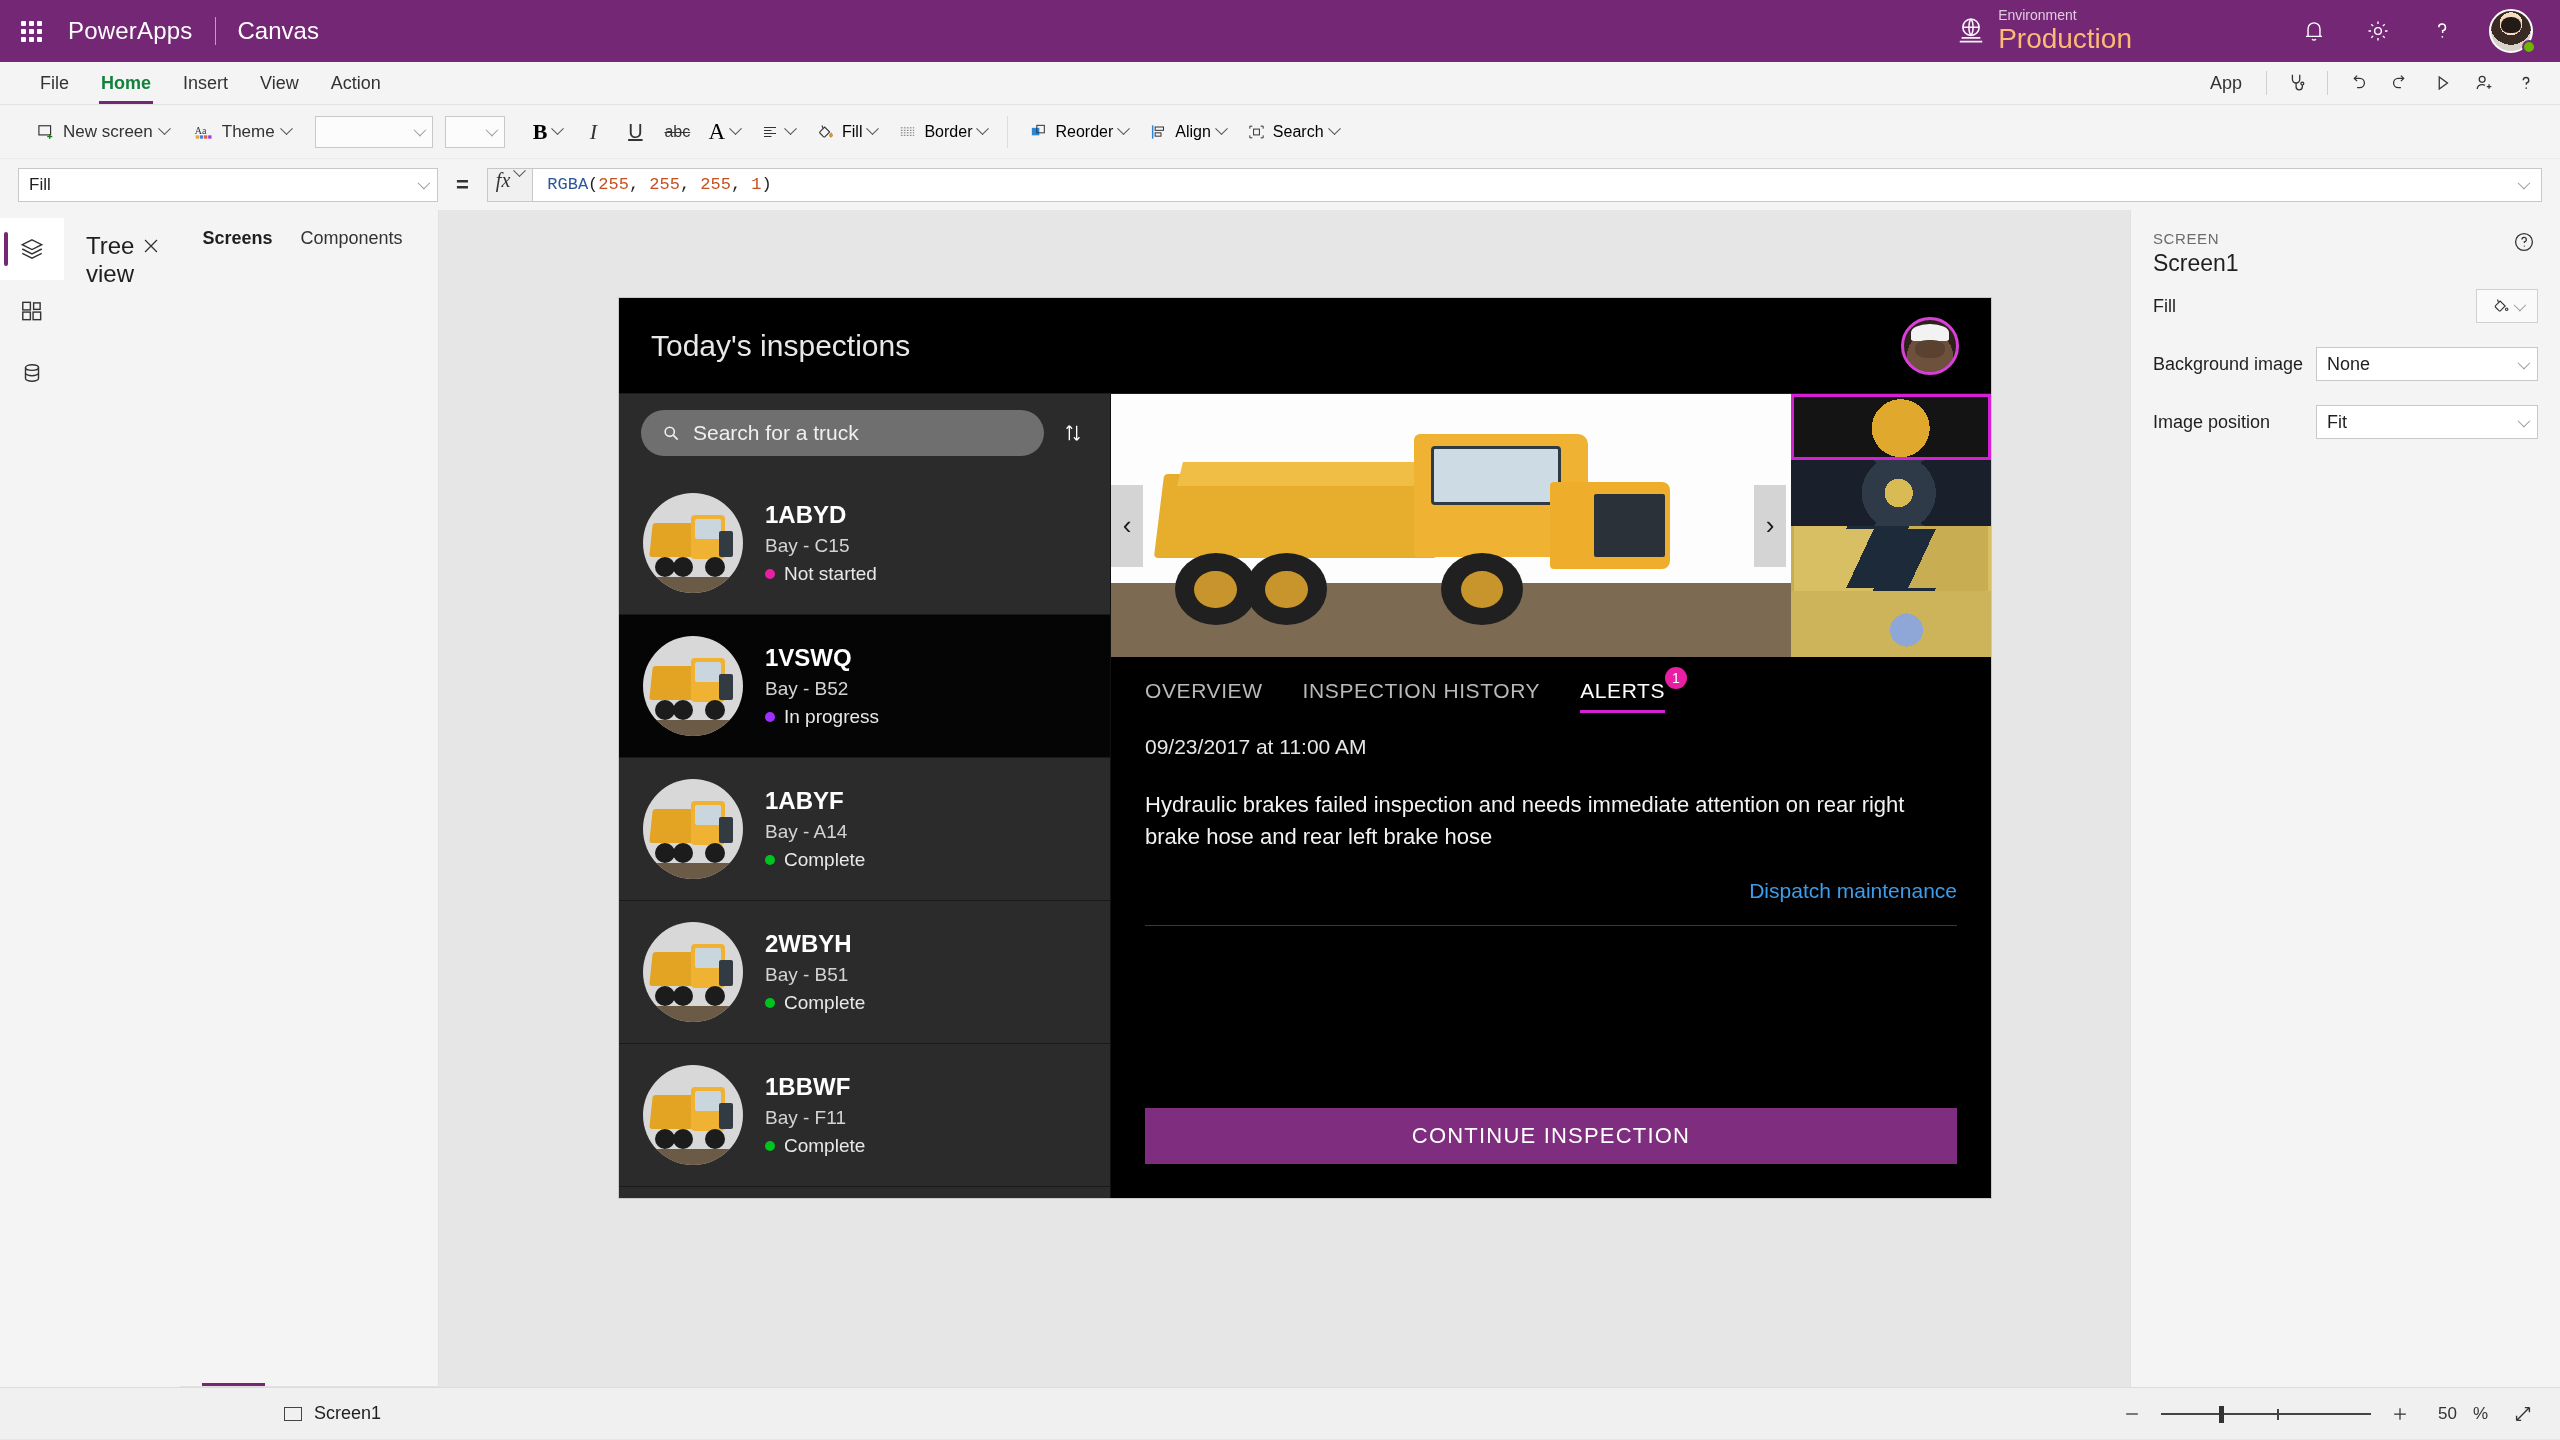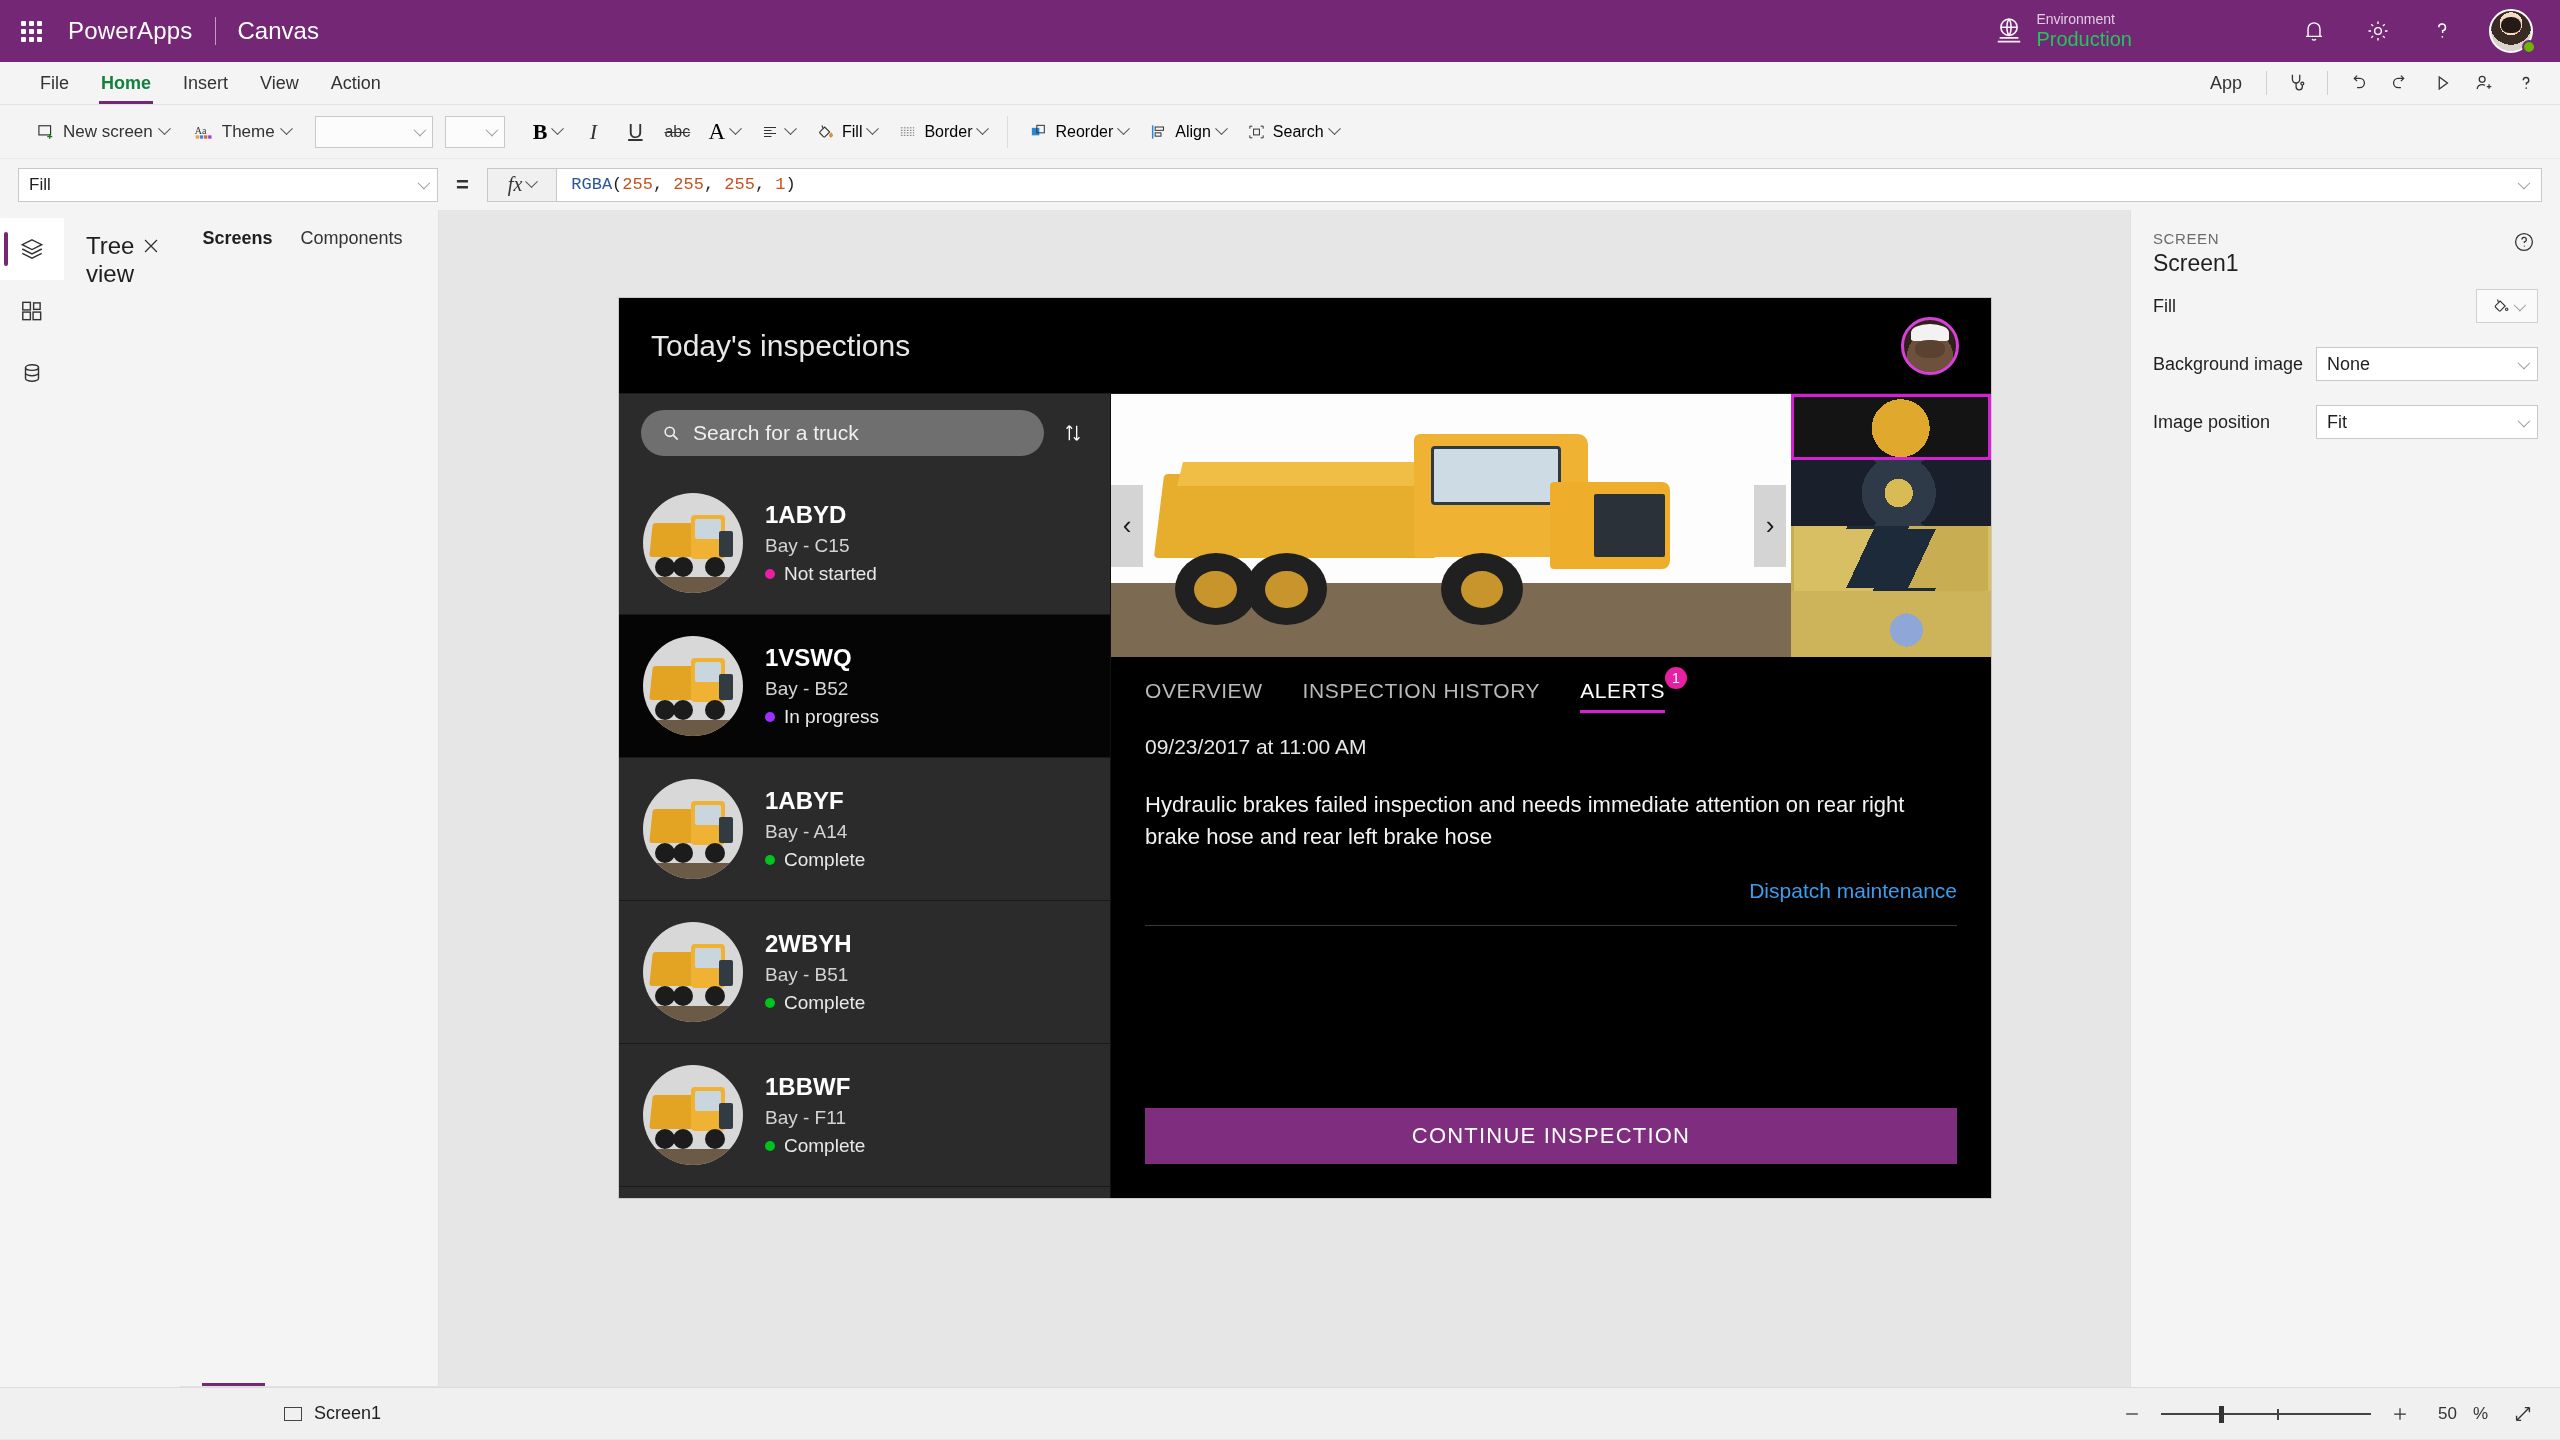--- a/index.html
+++ b/index.html
@@ -19,21 +19,21 @@
   .waffle-grid { display: grid; grid-template-columns: repeat(3, 5px); grid-template-rows: repeat(3, 5px); gap: 3px; }
   .waffle-grid i { display: block; width: 5px; height: 5px; background: #fff; border-radius: 1px; }
   .brand { font-size: 24px; font-weight: 400; padding-left: 6px; letter-spacing: .2px; }
   .brand-sep { width: 1px; height: 28px; background: rgba(255,255,255,.55); margin: 0 22px; }
   .app-kind { font-size: 24px; font-weight: 400; }
   .topbar-right { margin-left: auto; display: flex; align-items: center; padding-right: 18px; gap: 0; }
   .env-box { display: flex; align-items: center; gap: 12px; margin-right: 150px; }
   .env-icon { width: 30px; height: 30px; opacity: .95; }
   .env-text { line-height: 1.15; }
   .env-label { font-size: 14px; color: #e0cbe0; display: block; }
-  .env-value { font-size: 20px; color: #22c55e; display: block; }
+  .env-value { font-size: 28px; color: #fdba74; display: block; }
   .tb-icon { width: 64px; height: 62px; display: flex; align-items: center; justify-content: center; cursor: pointer; }
   .tb-icon svg { display: block; }
   .avatar-wrap { width: 62px; height: 62px; display: flex; align-items: center; justify-content: center; position: relative; cursor: pointer; margin-left: 6px;}
   .avatar {
     width: 44px; height: 44px; border-radius: 50%;
     background: radial-gradient(circle at 50% 32%, #f4d9c3 0 34%, #3a2a24 34% 62%, #d9d2cb 62% 100%);
     border: 2px solid #fff; position: relative; overflow: hidden;
   }
   .avatar::after{
     content:""; position:absolute; left:26%; top:14%; width:48%; height:40%;
@@ -72,21 +72,21 @@
   .fsz-g  { font-family: "Liberation Serif", serif; font-size: 23px; }
 
   
   .fxbar { height: 52px; background: #f4f4f4; display: flex; align-items: center; padding: 0 18px; border-top: 1px solid #eaeaea; }
   .prop-select {
     width: 420px; height: 34px; background: #fff; border: 1px solid #c8c8c8;
     display: flex; align-items: center; padding: 0 10px; font-size: 17px; color: #201f1e; cursor: pointer;
   }
   .prop-select .chev-lt { margin-left: auto; }
   .eq { font-size: 22px; font-weight: bold; color: #333; margin: 0 18px; }
-  .fx-box { height: 34px; background: #f0f0f0; border: 1px solid #c8c8c8; border-right: none; display: flex; align-items: center; gap: 5px; padding: 0 20px; cursor: pointer; }
+  .fx-box { height: 34px; background: #f0f0f0; border: 1px solid #c8c8c8; border-right: none; display: flex; align-items: flex-start; gap: 5px; padding: 0 8px; cursor: pointer; }
   .fx-g { font-family: "Liberation Serif", serif; font-style: italic; font-size: 20px; color: #333; }
   .fx-input {
     flex: 1; height: 34px; background: #fff; border: 1px solid #c8c8c8;
     display: flex; align-items: center; padding: 0 14px;
     font-family: "Liberation Mono", monospace; font-size: 17px;
   }
   .tk-fn { color: #2b579a; }
   .tk-num { color: #c4511f; }
   .tk-pun { color: #201f1e; }
   .fx-expand { margin-left: auto; }

